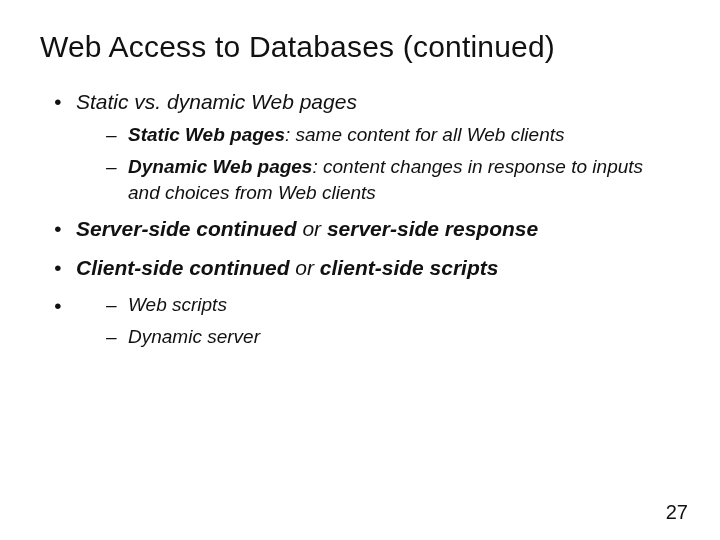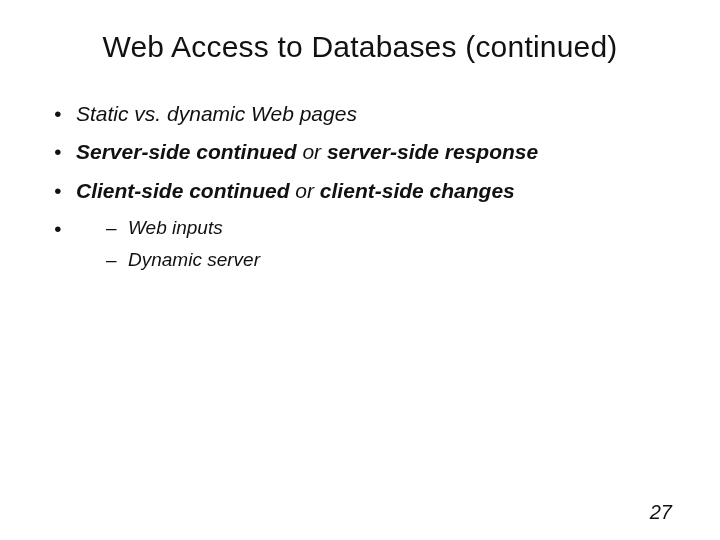--- a/index.html
+++ b/index.html
@@ -15,22 +15,21 @@
   .slide {
     box-sizing: border-box;
     width: 720px;
     height: 540px;
     padding: 30px 40px 20px 40px;
     position: relative;
   }
   .title {
     font-size: 30px;
     font-weight: normal;
-    text-align: center;
-    margin: 0 0 36px 0;
+    margin: 0 0 24px 0;
     letter-spacing: 0.2px;
   }
   ul.level1 {
     list-style: none;
     padding: 0;
     margin: 0 0 0 10px;
     font-size: 21px;
   }
   ul.level1 > li {
     position: relative;
@@ -60,50 +59,57 @@
   }
   ul.level2 > li::before {
     content: "–";
     position: absolute;
     left: 0;
     top: 0;
   }
   .b { font-weight: bold; }
   .pagenum {
     position: absolute;
-    right: 48px;
+    right: 32px;
     bottom: 16px;
     font-size: 20px;
-    font-style: italic;
   }
 </style>
 </head>
 <body>
 
 <div class="slide">
 
   <h1 class="title">Web Access to Databases (continued)</h1>
 
   <ul class="level1">
 
     <li>
       <span>Static vs. dynamic Web pages</span>
+      <ul class="level2">
+        <li>
+          <span class="b">Static Web pages</span><span>: same content for all Web clients</span>
+        </li>
+        <li>
+          <span class="b">Dynamic Web pages</span><span>: content changes in response to inputs and choices from Web clients</span>
+        </li>
+      </ul>
     </li>
 
     <li>
       <span class="b">Server-side continued</span><span> or </span><span class="b">server-side response</span>
     </li>
 
     <li>
-      <span class="b">Client-side continued</span><span> or </span><span class="b">client-side changes</span>
+      <span class="b">Client-side continued</span><span> or </span><span class="b">client-side scripts</span>
     </li>
 
     <li>
       <ul class="level2">
-        <li>Web inputs</li>
+        <li>Web scripts</li>
         <li>Dynamic server</li>
       </ul>
     </li>
 
   </ul>
 
   <div class="pagenum">27</div>
 </div>
 
 </body></html>

